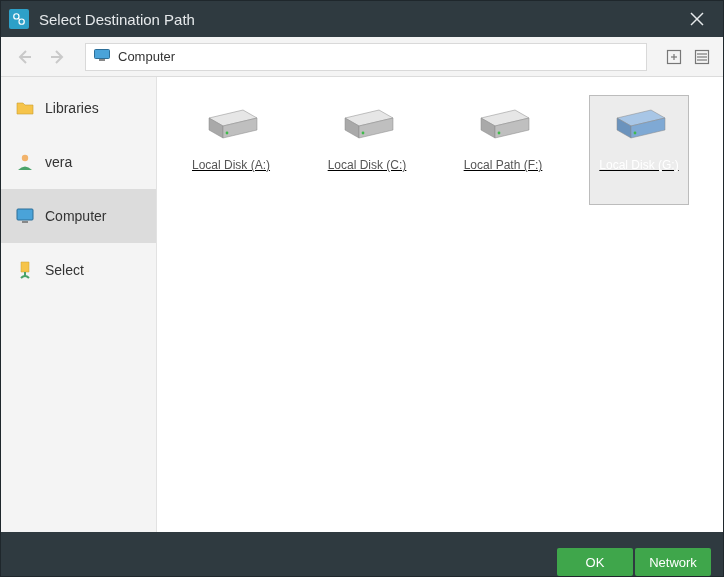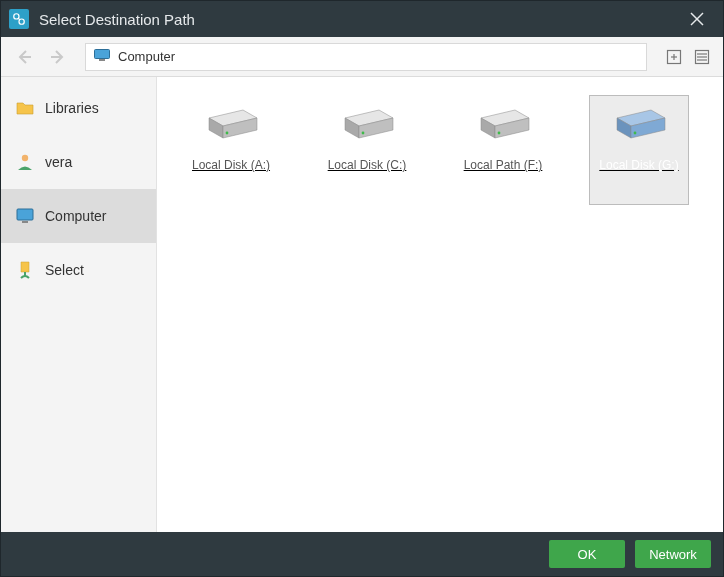--- a/index.html
+++ b/index.html
@@ -35,21 +35,21 @@
   .side-item .si-icon { width:20px; height:20px; display:flex; align-items:center; justify-content:center; }
 
   .content { flex:1; padding:18px 10px 10px 24px; display:flex; flex-wrap:wrap; align-content:flex-start; gap:36px 36px; overflow:auto;text-decoration:underline; }
   .drive { width:100px; height:110px; display:flex; flex-direction:column; align-items:center; justify-content:flex-start; gap:14px; cursor:pointer; border:1px solid transparent; padding-top:12px; }
   .drive.selected { background:#ececec; border:1px solid #bcbcbc; }
   .drive .drive-icon { width:56px; height:36px; }
   .drive .drive-label { font-size:12px; color:#555; text-align:center; white-space:nowrap; }
   .drive.selected .drive-label { color:#fff; }
 
   
-  .footer { height:44px; background:#2f3a40; display:flex; align-items:center; justify-content:flex-end; padding:0 12px; gap:10px; }
+  .footer { height:44px; background:#2f3a40; display:flex; align-items:flex-end; justify-content:flex-end; padding:0 12px; gap:2px; }
   .btn { min-width:76px; height:28px; border:none; color:#fff; font-size:13px; cursor:pointer; background:#3fa64b; border-radius:2px; }
 </style>
 </head>
 <body>
 
 <div class="window">
 
   <div class="titlebar">
     <div class="app-icon">
       <svg viewBox="0 0 16 16">

